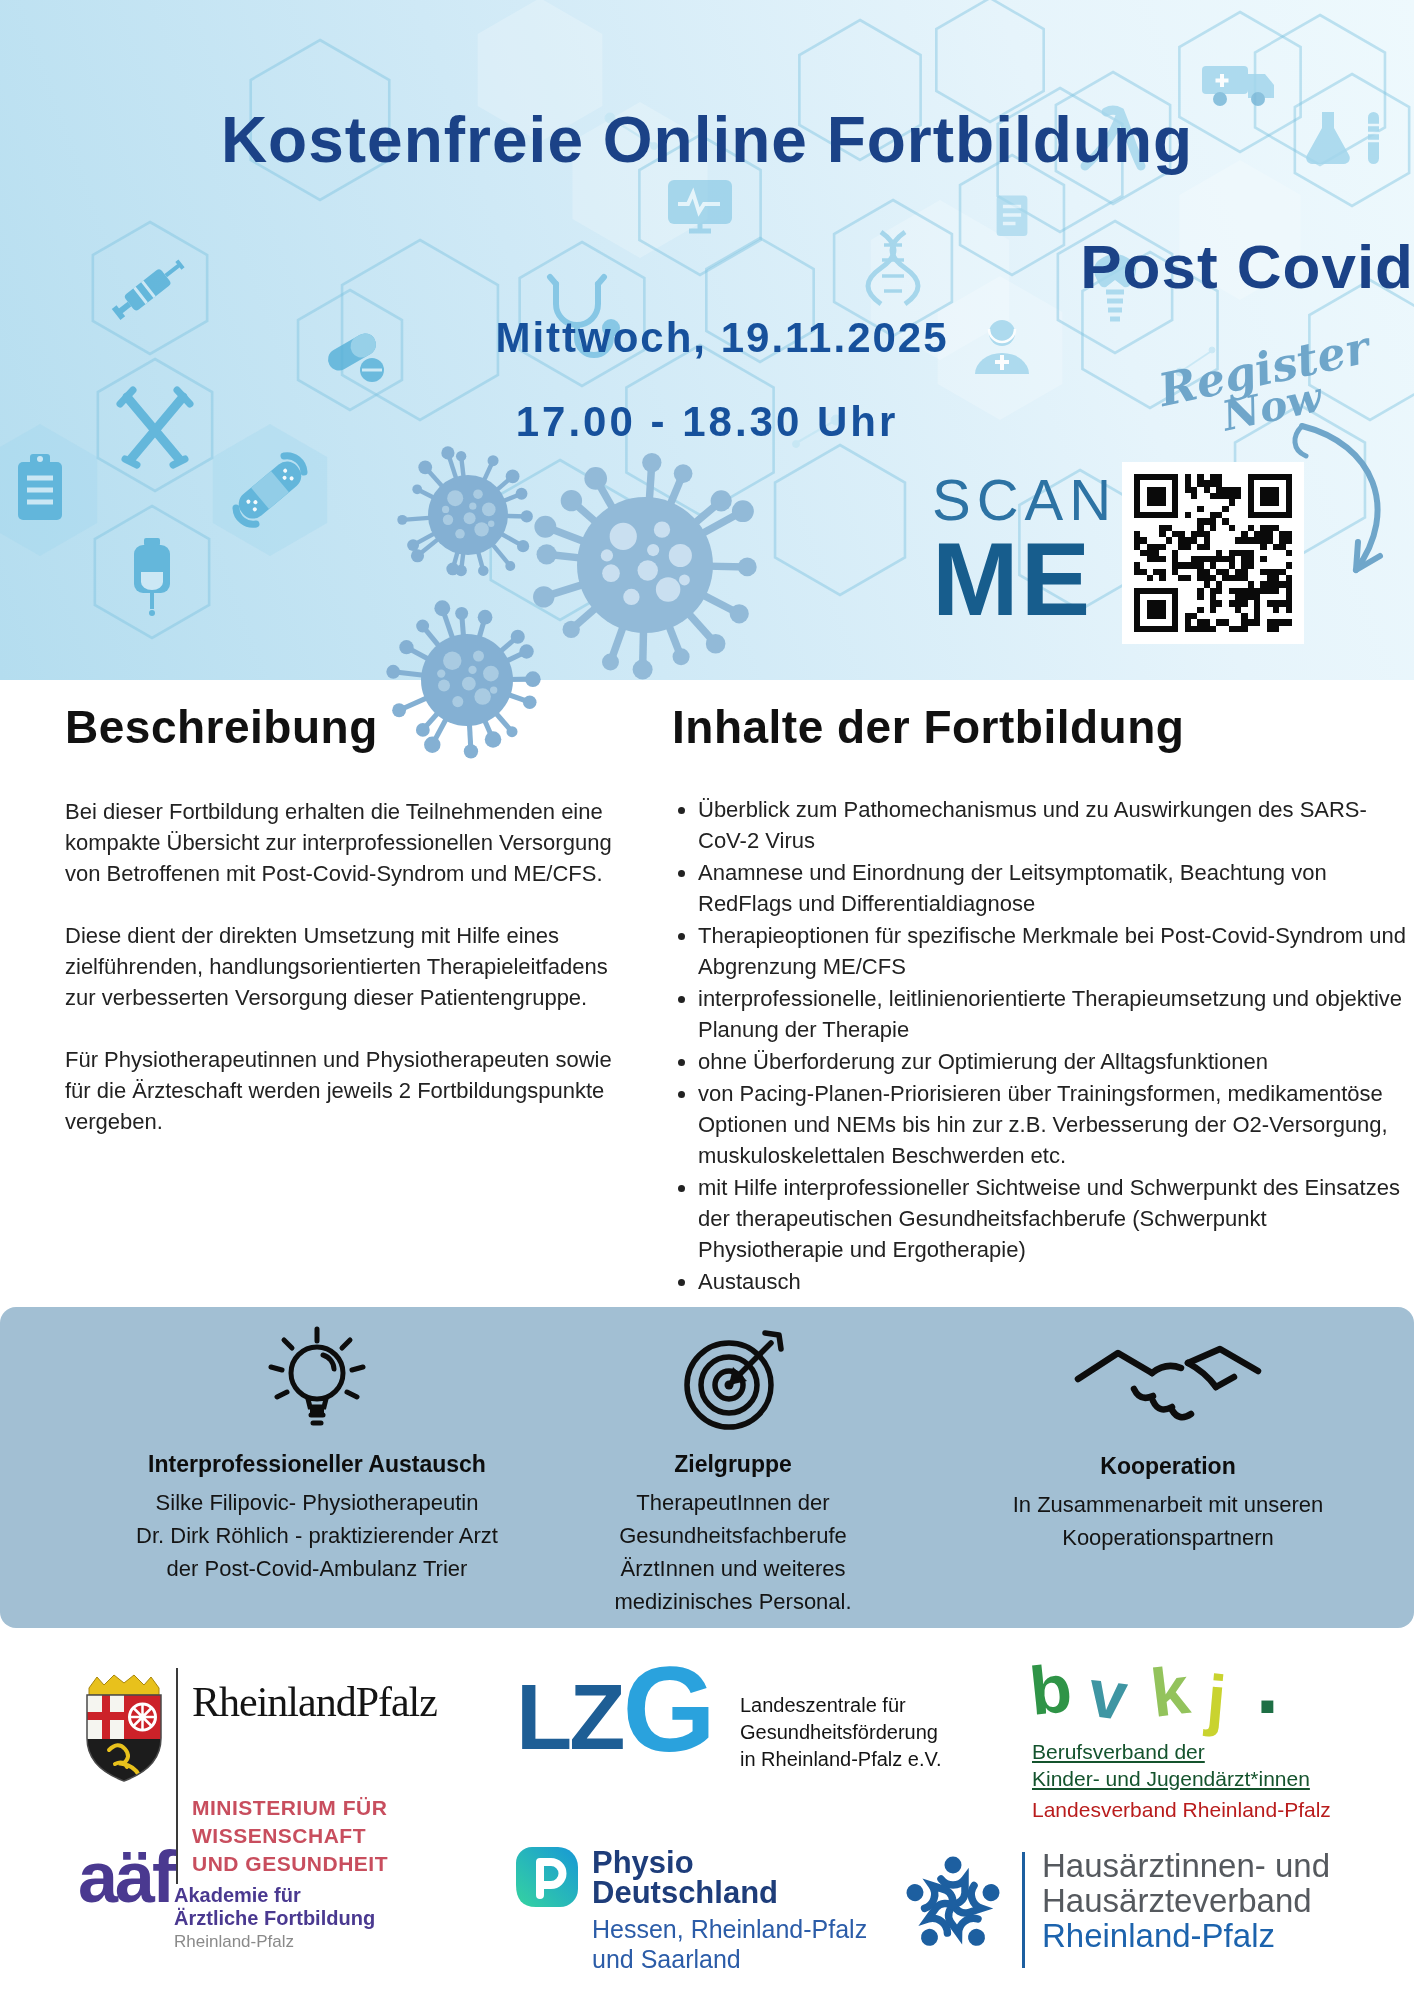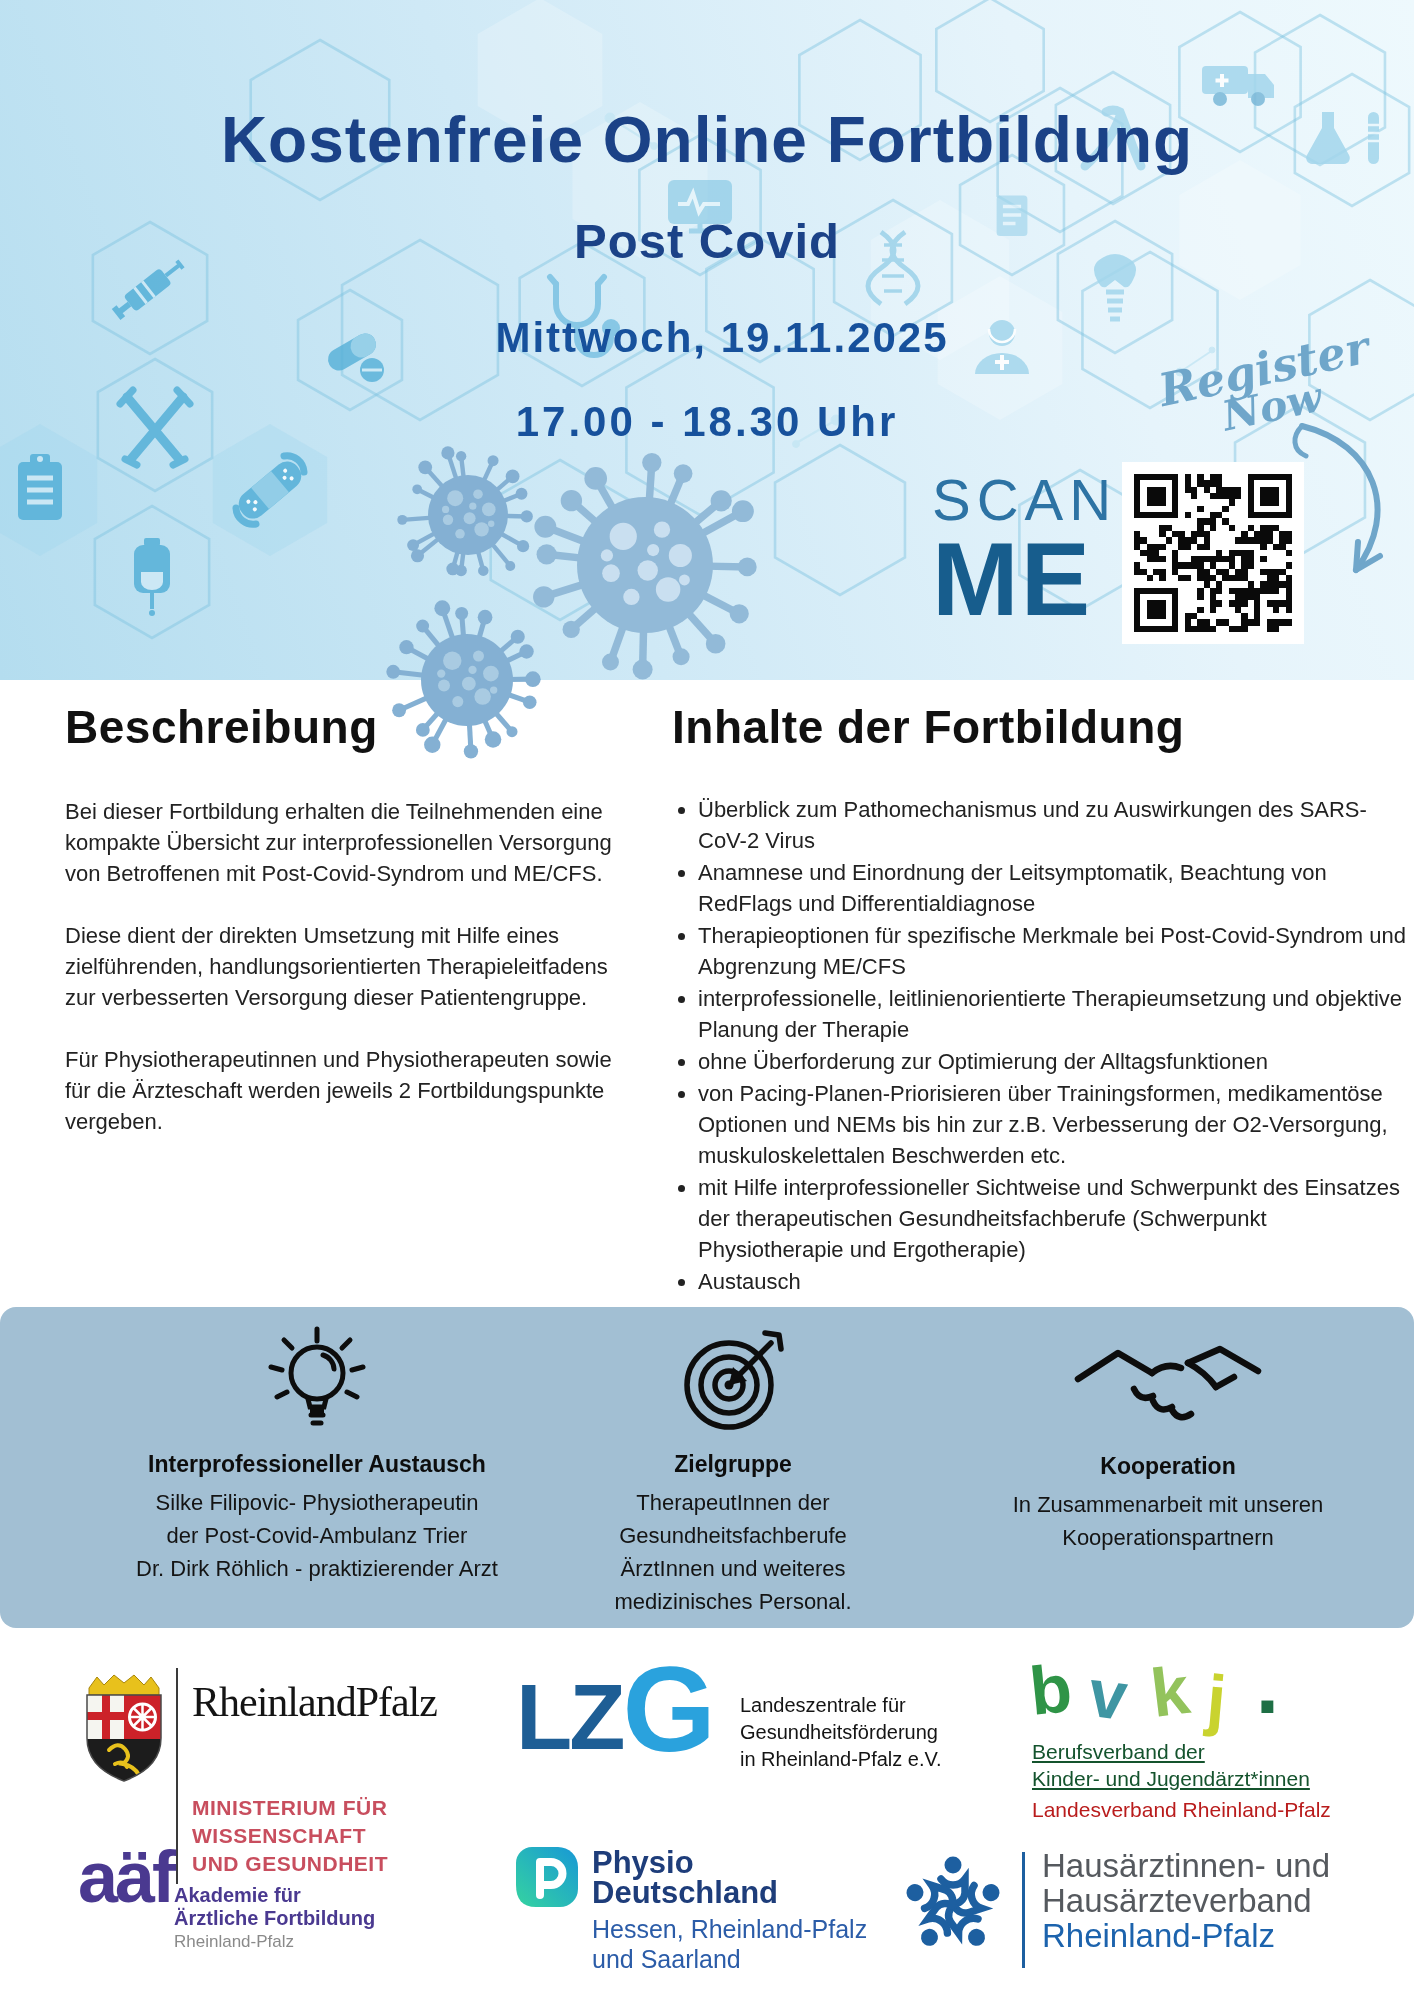--- a/index.html
+++ b/index.html
@@ -7,21 +7,21 @@
         font-family:"Liberation Sans","DejaVu Sans",sans-serif;color:#1f1f1f;}
   .page *{box-sizing:border-box;}
 
   
   .hero{position:absolute;left:0;top:0;width:1414px;height:680px;
         background:linear-gradient(70deg,#b4ddef 0%,#cfe9f6 40%,#e6f4fb 75%,#eef9fd 100%);}
   .deco{position:absolute;left:0;top:0;z-index:1;pointer-events:none;}
   .hero-title,.hero-sub,.hero-date,.hero-time{position:absolute;left:0;width:100%;text-align:center;z-index:2;
         color:#1b4287;font-weight:700;}
   .hero-title{top:60px;font-size:64px;letter-spacing:1px;}
-  .hero-sub{top:172px;font-size:49px;letter-spacing:1px;}
+  .hero-sub{top:180px;font-size:62px;letter-spacing:1px;text-align:right;}
   .hero-date{top:314px;font-size:42px;letter-spacing:2px;color:#17519c;padding-left:30px;}
   .hero-time{top:398px;font-size:42px;letter-spacing:3px;color:#17519c;}
   .register{position:absolute;left:1148px;top:348px;width:240px;z-index:2;text-align:center;
         transform:rotate(-12deg);color:#6fa6ca;font-family:"DejaVu Serif",serif;
         font-style:italic;font-weight:700;font-size:45px;line-height:.92;}
   .register .r2{font-size:41px;}
   .reg-arrow{position:absolute;left:1278px;top:418px;z-index:2;}
   .scanme{position:absolute;left:932px;top:466px;z-index:2;}
   .scan-word{font-size:58px;font-weight:500;letter-spacing:6px;color:#2d73a4;}
   .me-word{font-size:104px;font-weight:800;letter-spacing:2px;line-height:.82;color:#175d8d;margin-top:4px;}
@@ -737,22 +737,22 @@
             <path d="M-9,18 l2,8 h14 l2,-8"></path>
             <path d="M-6,34 h12"></path>
               <path d="M-4,42 h8"></path>
             <path d="M0,-52 v12 M33,-41 l-8,8 M-33,-41 l8,8 M46,-14 l-11,3 M-46,-14 l11,3 M40,16 l-10,-5 M-40,16 l10,-5"></path>
           </g>
           <path d="M-7,26 h14 v8 h-14 z" fill="#0d0d0d"></path>
         </svg>
       </div>
       <h4>Interprofessioneller Austausch</h4>
       <div class="bline">Silke Filipovic- Physiotherapeutin</div>
+      <div class="bline">Dr. Dirk Röhlich - praktizierender Arzt</div>
       <div class="bline">der Post-Covid-Ambulanz Trier</div>
-      <div class="bline">Dr. Dirk Röhlich - praktizierender Arzt</div>
     </div>
 
     <div class="bcol bcol-3">
       <div class="icon-box">
         <svg width="210" height="100" viewBox="0 0 200 100">
           <g stroke="#0d0d0d" stroke-width="6.5" fill="none" stroke-linecap="round" stroke-linejoin="round">
             <path d="M10,46 L50,20 L84,40"></path>
             <path d="M190,38 L152,16 L120,30"></path>
             <path d="M84,40 q14,-11 29,-5"></path>
             <path d="M66,56 q6,13 19,7"></path>

